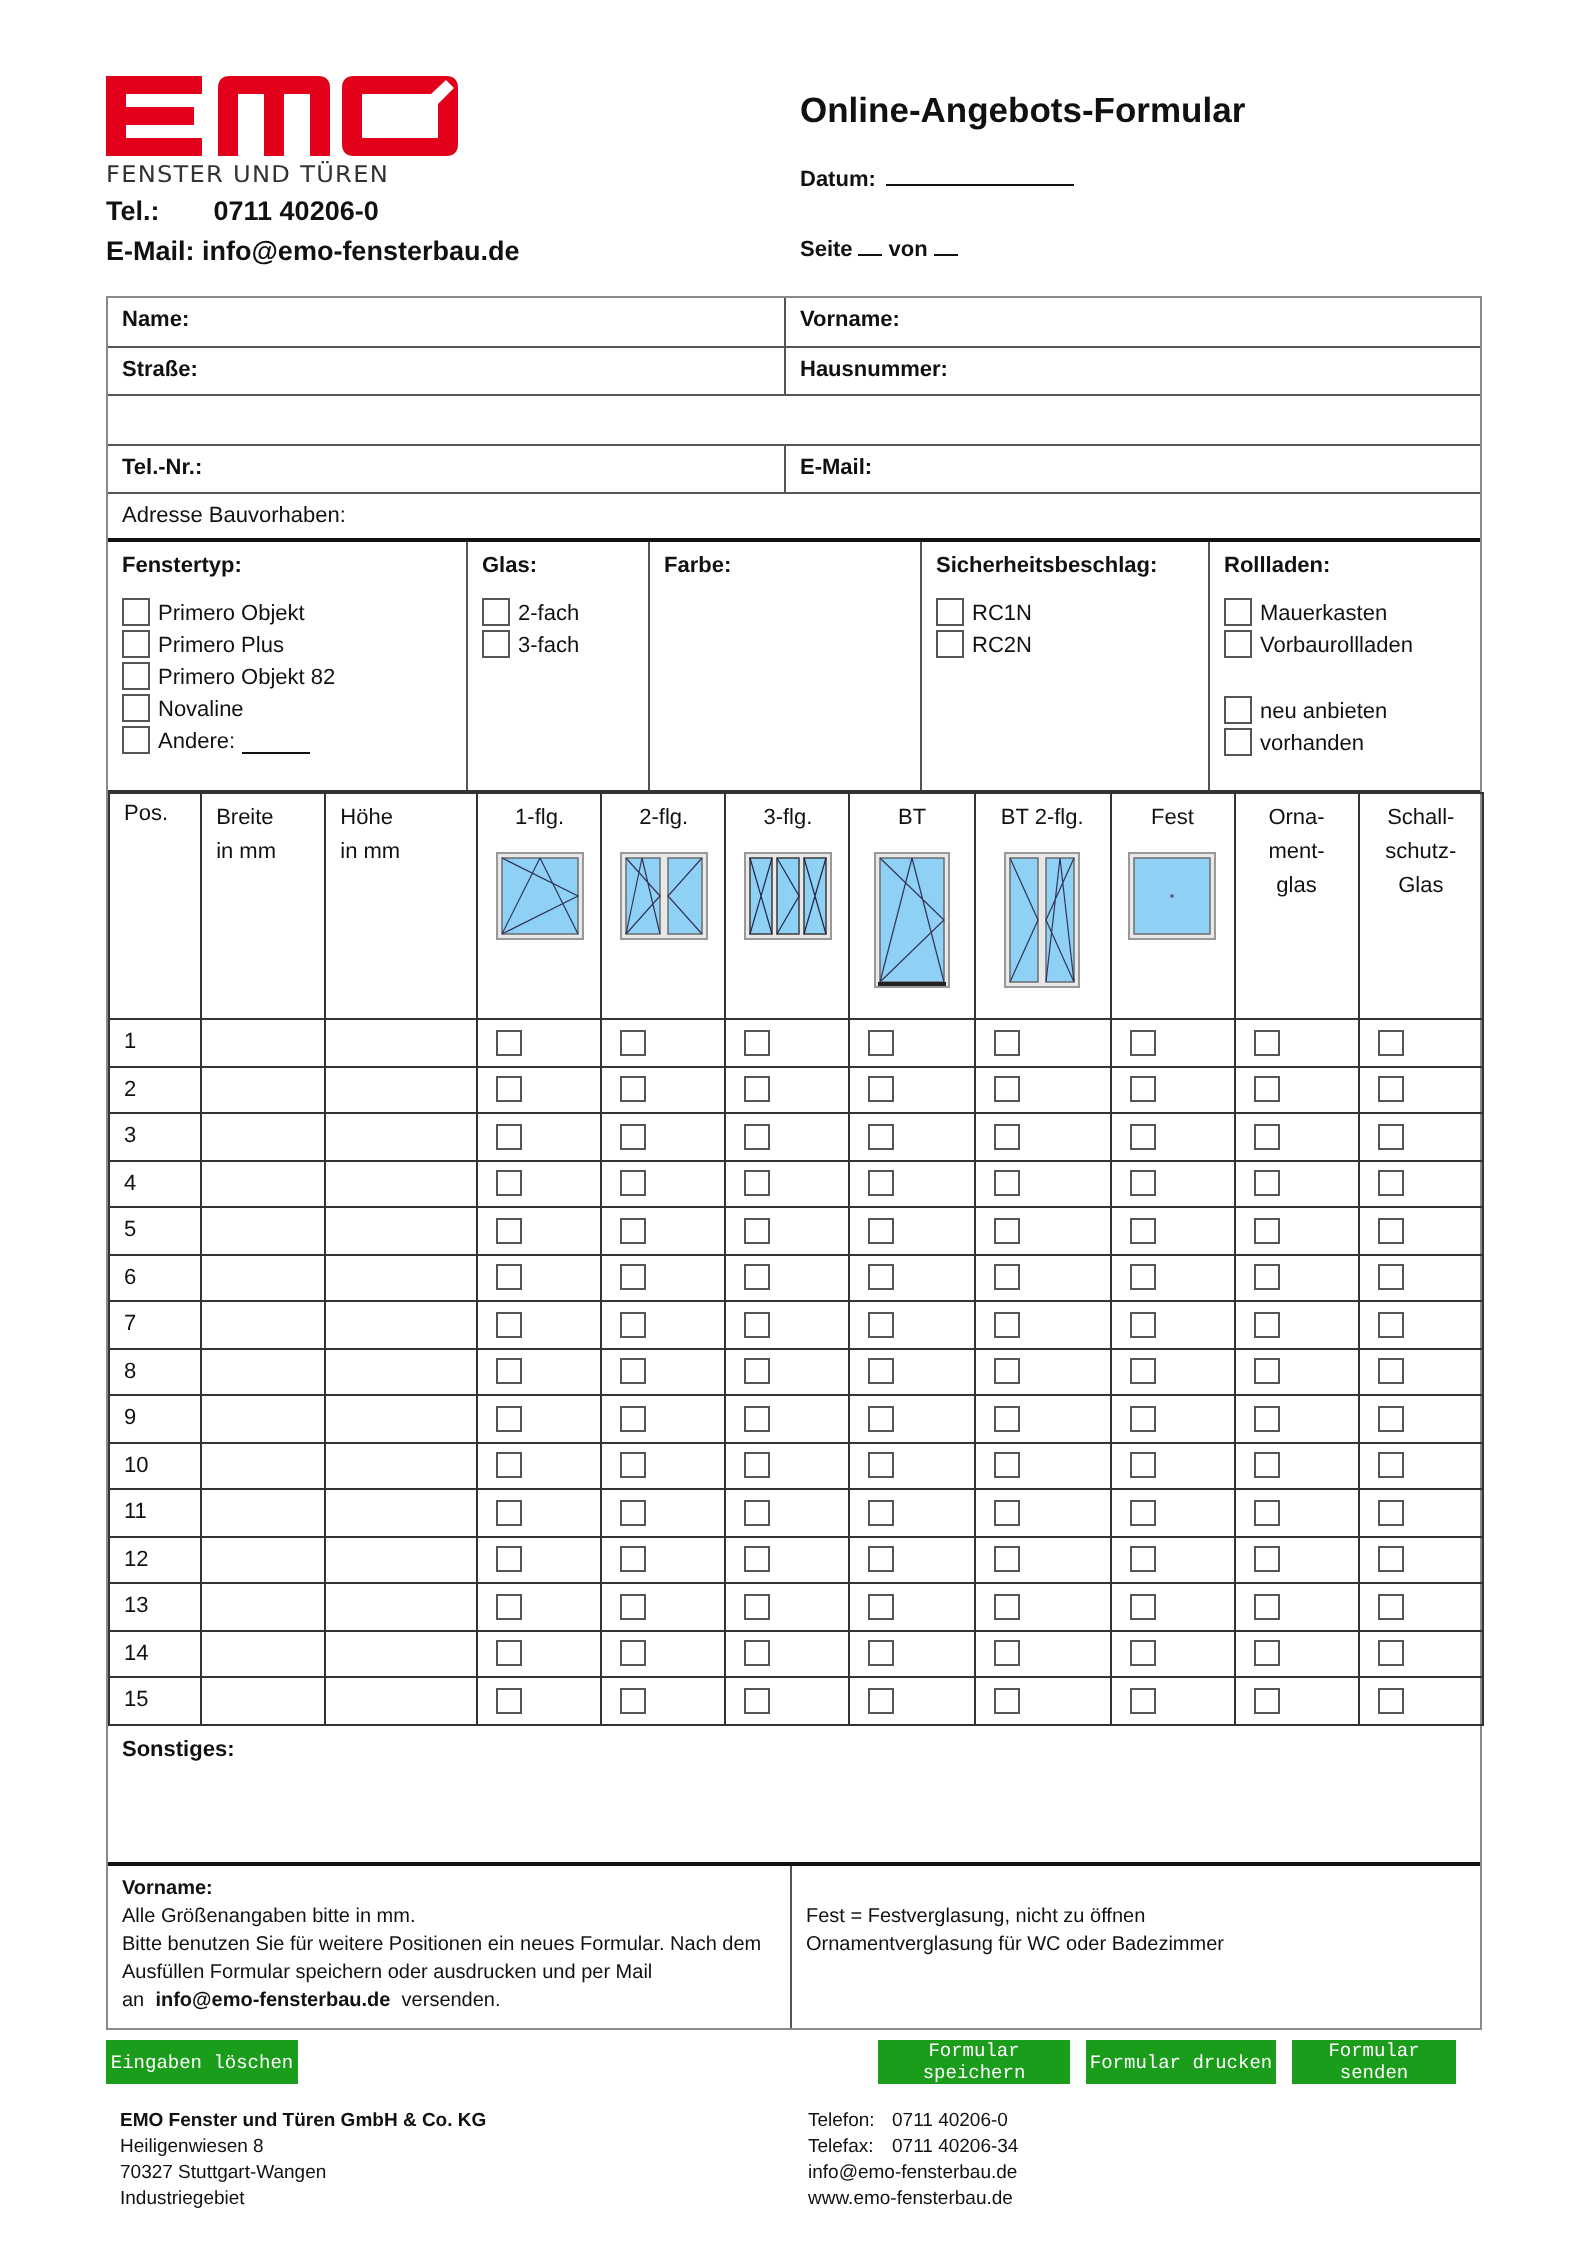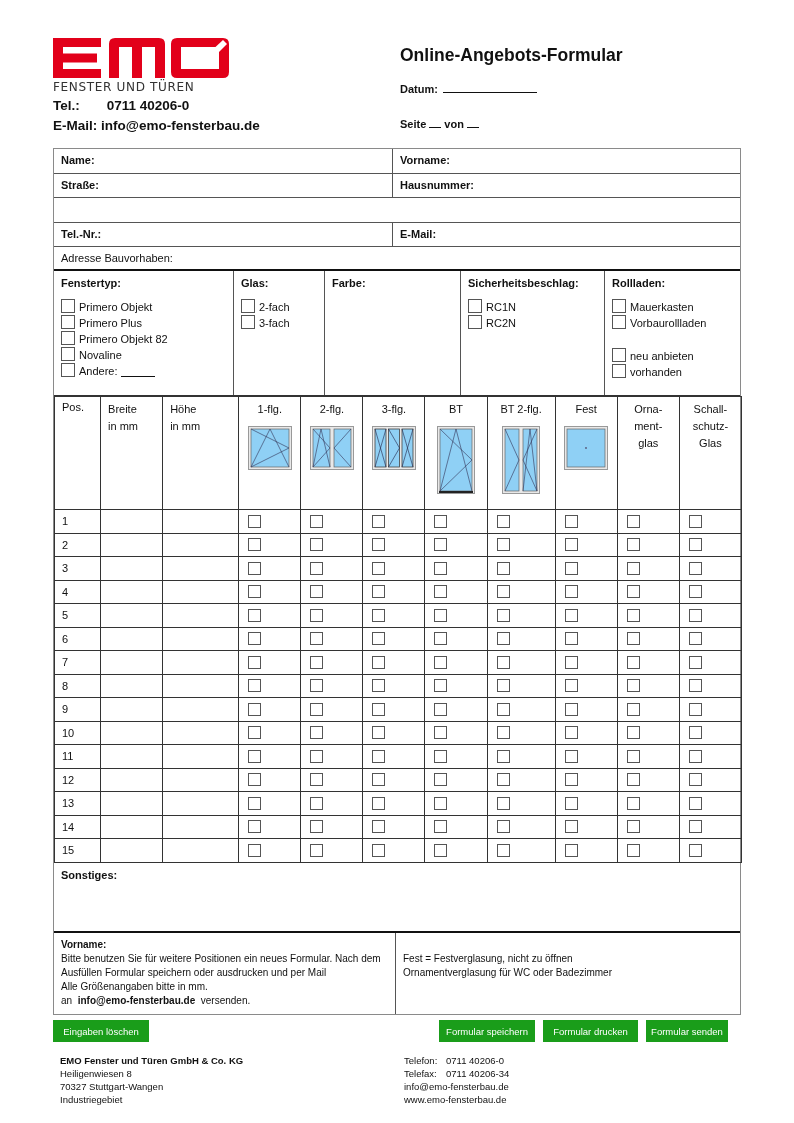--- a/index.html
+++ b/index.html
@@ -47,21 +47,21 @@
   table.pos tr.row td.cbcell { padding: 0 0 0 9px; }
   table.pos tr.row td.cbcell .cb { margin: 0; width: 13px; height: 13px; display: block; }
 
   .sonst { height: 70px; padding: 6px 7px; font-weight: bold; font-size: 11px; border-bottom: 2px solid #111; }
   .hints { display: flex; height: 81px; }
   .hint-l { flex: 0 0 342px; border-right: 1px solid #555; padding: 5px 7px; font-size: 10px; line-height: 14px; }
   .hint-r { flex: 1; padding: 19px 7px; font-size: 10px; line-height: 14px; }
   .bold { font-weight: bold; }
 
   
-  .btn { position: absolute; top: 1020px; height: 22px; background: #1a9d1a; color: #fff; font-size: 9.5px; display: flex; align-items: center; justify-content: center; border: none; font-family: Liberation Sans, sans-serif; cursor: pointer; }
+  .btn { position: absolute; top: 1020px; height: 22px; background: #1a9d1a; color: #fff; font-size: 9.5px; display: flex; align-items: center; justify-content: center; border: none; font-family: Liberation Mono, monospace; cursor: pointer; }
   .btn-clear { left: 53px; width: 96px; }
   .btn-save { left: 439px; width: 96px; }
   .btn-print { left: 543px; width: 95px; }
   .btn-send { left: 646px; width: 82px; }
 
   
   .foot { position: absolute; top: 1054px; font-size: 9.5px; line-height: 13px; }
   .foot-l { left: 60px; }
   .foot-r { left: 404px; }
   .tabl { display: inline-block; width: 42px; }
@@ -709,22 +709,22 @@
           </td>
         </tr>
       </tbody>
   </table>
 
   <div class="sonst">Sonstiges:</div>
 
   <div class="hints">
     <div class="hint-l">
       <div class="bold">Vorname:</div>
+      <div>Alle Größenangaben bitte in mm.</div>
       <div>Bitte benutzen Sie für weitere Positionen ein neues Formular. Nach dem Ausfüllen Formular speichern oder ausdrucken und per Mail</div>
-      <div>Alle Größenangaben bitte in mm.</div>
       <div>
         <span>an</span>&nbsp;
         <span class="bold">info@emo-fensterbau.de</span>&nbsp;
         <span>versenden.</span>
       </div>
     </div>
     <div class="hint-r">
       <div>Fest = Festverglasung, nicht zu öffnen</div>
       <div>Ornamentverglasung für WC oder Badezimmer</div>
     </div>

